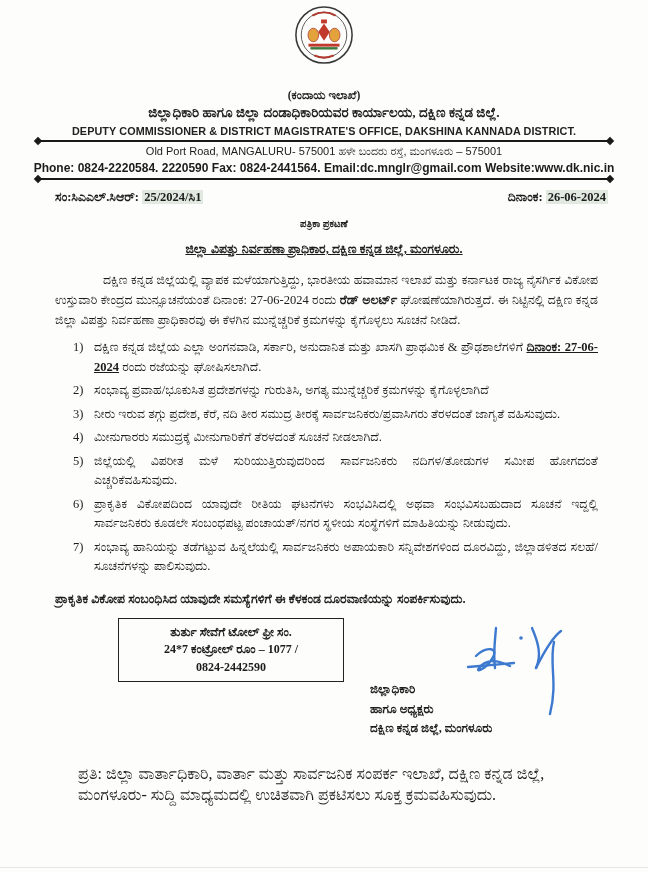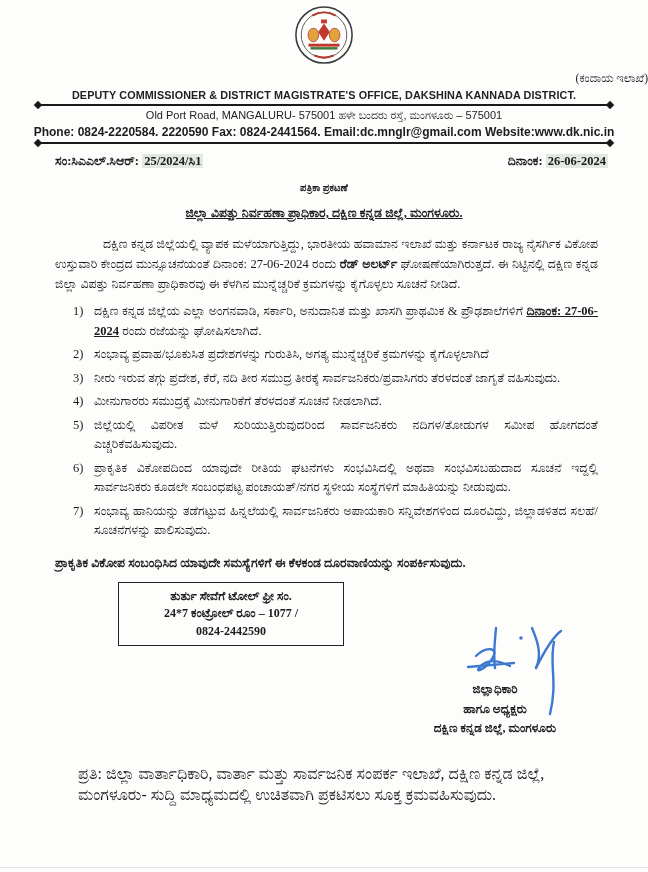--- a/index.html
+++ b/index.html
@@ -3,21 +3,21 @@
 <meta charset="utf-8">
 <style>
   html,body{margin:0;padding:0;background:#ffffff;}
   .page{
     width:648px;height:872px;position:relative;overflow:hidden;
     background:#fdfdfc;color:#1c1c1c;
     font-family:"Liberation Serif","DejaVu Serif",serif;
   }
   .center{text-align:center;}
   .emblem-wrap{padding-top:4px;text-align:center;}
-  .hdr-dept{font-size:11.5px;font-weight:normal;margin-top:2px;text-align:right;}
+  .hdr-dept{font-size:11.5px;font-weight:bold;margin-top:19px;}
   .hdr-kn{font-size:13.5px;font-weight:bold;margin-top:3px;}
   .hdr-en{font-family:Liberation Sans, sans-serif;font-size:10.8px;font-weight:bold;margin-top:4px;letter-spacing:.1px;color:#222;}
   .rule{position:relative;height:2px;background:#1a1a1a;margin:3px 38px 0 38px;}
   .rule::before,.rule::after{content:"";position:absolute;top:-2px;width:6px;height:6px;background:#1a1a1a;transform:rotate(45deg);}
   .rule::before{left:-3px;}
   .rule::after{right:-3px;}
   .hdr-addr{font-family:"Liberation Sans","DejaVu Sans",sans-serif;font-size:11px;font-weight:normal;margin-top:3px;}
   .hdr-contact{font-family:"Liberation Sans","DejaVu Sans",sans-serif;font-size:12px;font-weight:bold;margin-top:3px;margin-bottom:3px;}
   .meta{display:flex;justify-content:space-between;padding:10px 40px 0 55px;font-size:12.5px;font-weight:bold;}
   .hl{background:rgba(190,208,190,.45);padding:0 2px;}
@@ -29,21 +29,21 @@
   .li .num{width:21px;flex:none;}
   .li .txt{flex:1;text-align:justify;}
   .emph{font-weight:bold;text-decoration:underline;}
   .bold{font-weight:bold;}
   .note{margin:15px 50px 0 55px;font-size:12.5px;font-weight:bold;}
   .tollbox{
     width:216px;margin:11px 0 0 118px;border:1.6px solid #222;
     text-align:center;font-weight:bold;font-size:12px;line-height:17.5px;padding:5px 4px;
   }
   .sig-svg{position:absolute;top:622px;right:66px;}
-  .sigblock{position:absolute;top:680px;right:28px;width:250px;text-align:center;font-weight:bold;font-size:12px;line-height:19.5px;}
+  .sigblock{position:absolute;top:680px;right:28px;width:250px;font-weight:bold;font-size:12px;line-height:19.5px;}
   .footer{position:absolute;top:764px;left:78px;right:72px;font-size:16px;line-height:20.5px;}
   .bottombar{position:absolute;left:0;right:0;bottom:4px;height:1px;background:#e4e6e9;}
 </style>
 </head>
 <body>
 
 <div class="page">
 
   <div class="emblem-wrap">
     <svg width="62" height="62" viewBox="0 0 64 64">
@@ -54,20 +54,21 @@
       <rect x="29" y="16" width="6" height="4" fill="#c0392b"></rect>
       <path d="M32,20 l6,9 -6,9 -6,-9 z" fill="#c0392b"></path>
       <ellipse cx="21" cy="32" rx="5.5" ry="7" fill="#e2a33c" stroke="#b03a2e" stroke-width="0.8"></ellipse>
       <ellipse cx="43" cy="32" rx="5.5" ry="7" fill="#e2a33c" stroke="#b03a2e" stroke-width="0.8"></ellipse>
       <rect x="16" y="41" width="32" height="3" fill="#c0392b"></rect>
       <rect x="18" y="44.5" width="28" height="2.5" fill="#3d7a3d"></rect>
     </svg>
   </div>
 
   <div class="center hdr-dept">(ಕಂದಾಯ ಇಲಾಖೆ)</div>
+  <div class="center hdr-kn">ಜಿಲ್ಲಾಧಿಕಾರಿ ಹಾಗೂ ಜಿಲ್ಲಾ ದಂಡಾಧಿಕಾರಿಯವರ ಕಾರ್ಯಾಲಯ, ದಕ್ಷಿಣ ಕನ್ನಡ ಜಿಲ್ಲೆ.</div>
   <div class="center hdr-en">DEPUTY COMMISSIONER &amp; DISTRICT MAGISTRATE'S OFFICE, DAKSHINA KANNADA DISTRICT.</div>
   <div class="rule"></div>
   <div class="center hdr-addr">Old Port Road, MANGALURU- 575001 ಹಳೇ ಬಂದರು ರಸ್ತೆ, ಮಂಗಳೂರು – 575001</div>
   <div class="center hdr-contact">Phone: 0824-2220584. 2220590 Fax: 0824-2441564. Email:dc.mnglr@gmail.com Website:www.dk.nic.in</div>
   <div class="rule"></div>
 
   <div class="meta">
     <div>
       <span>ಸಂ:ಸಿಎಎಲ್.ಸಿಆರ್: </span><span class="hl">25/2024/ಸಿ1</span>
     </div>

